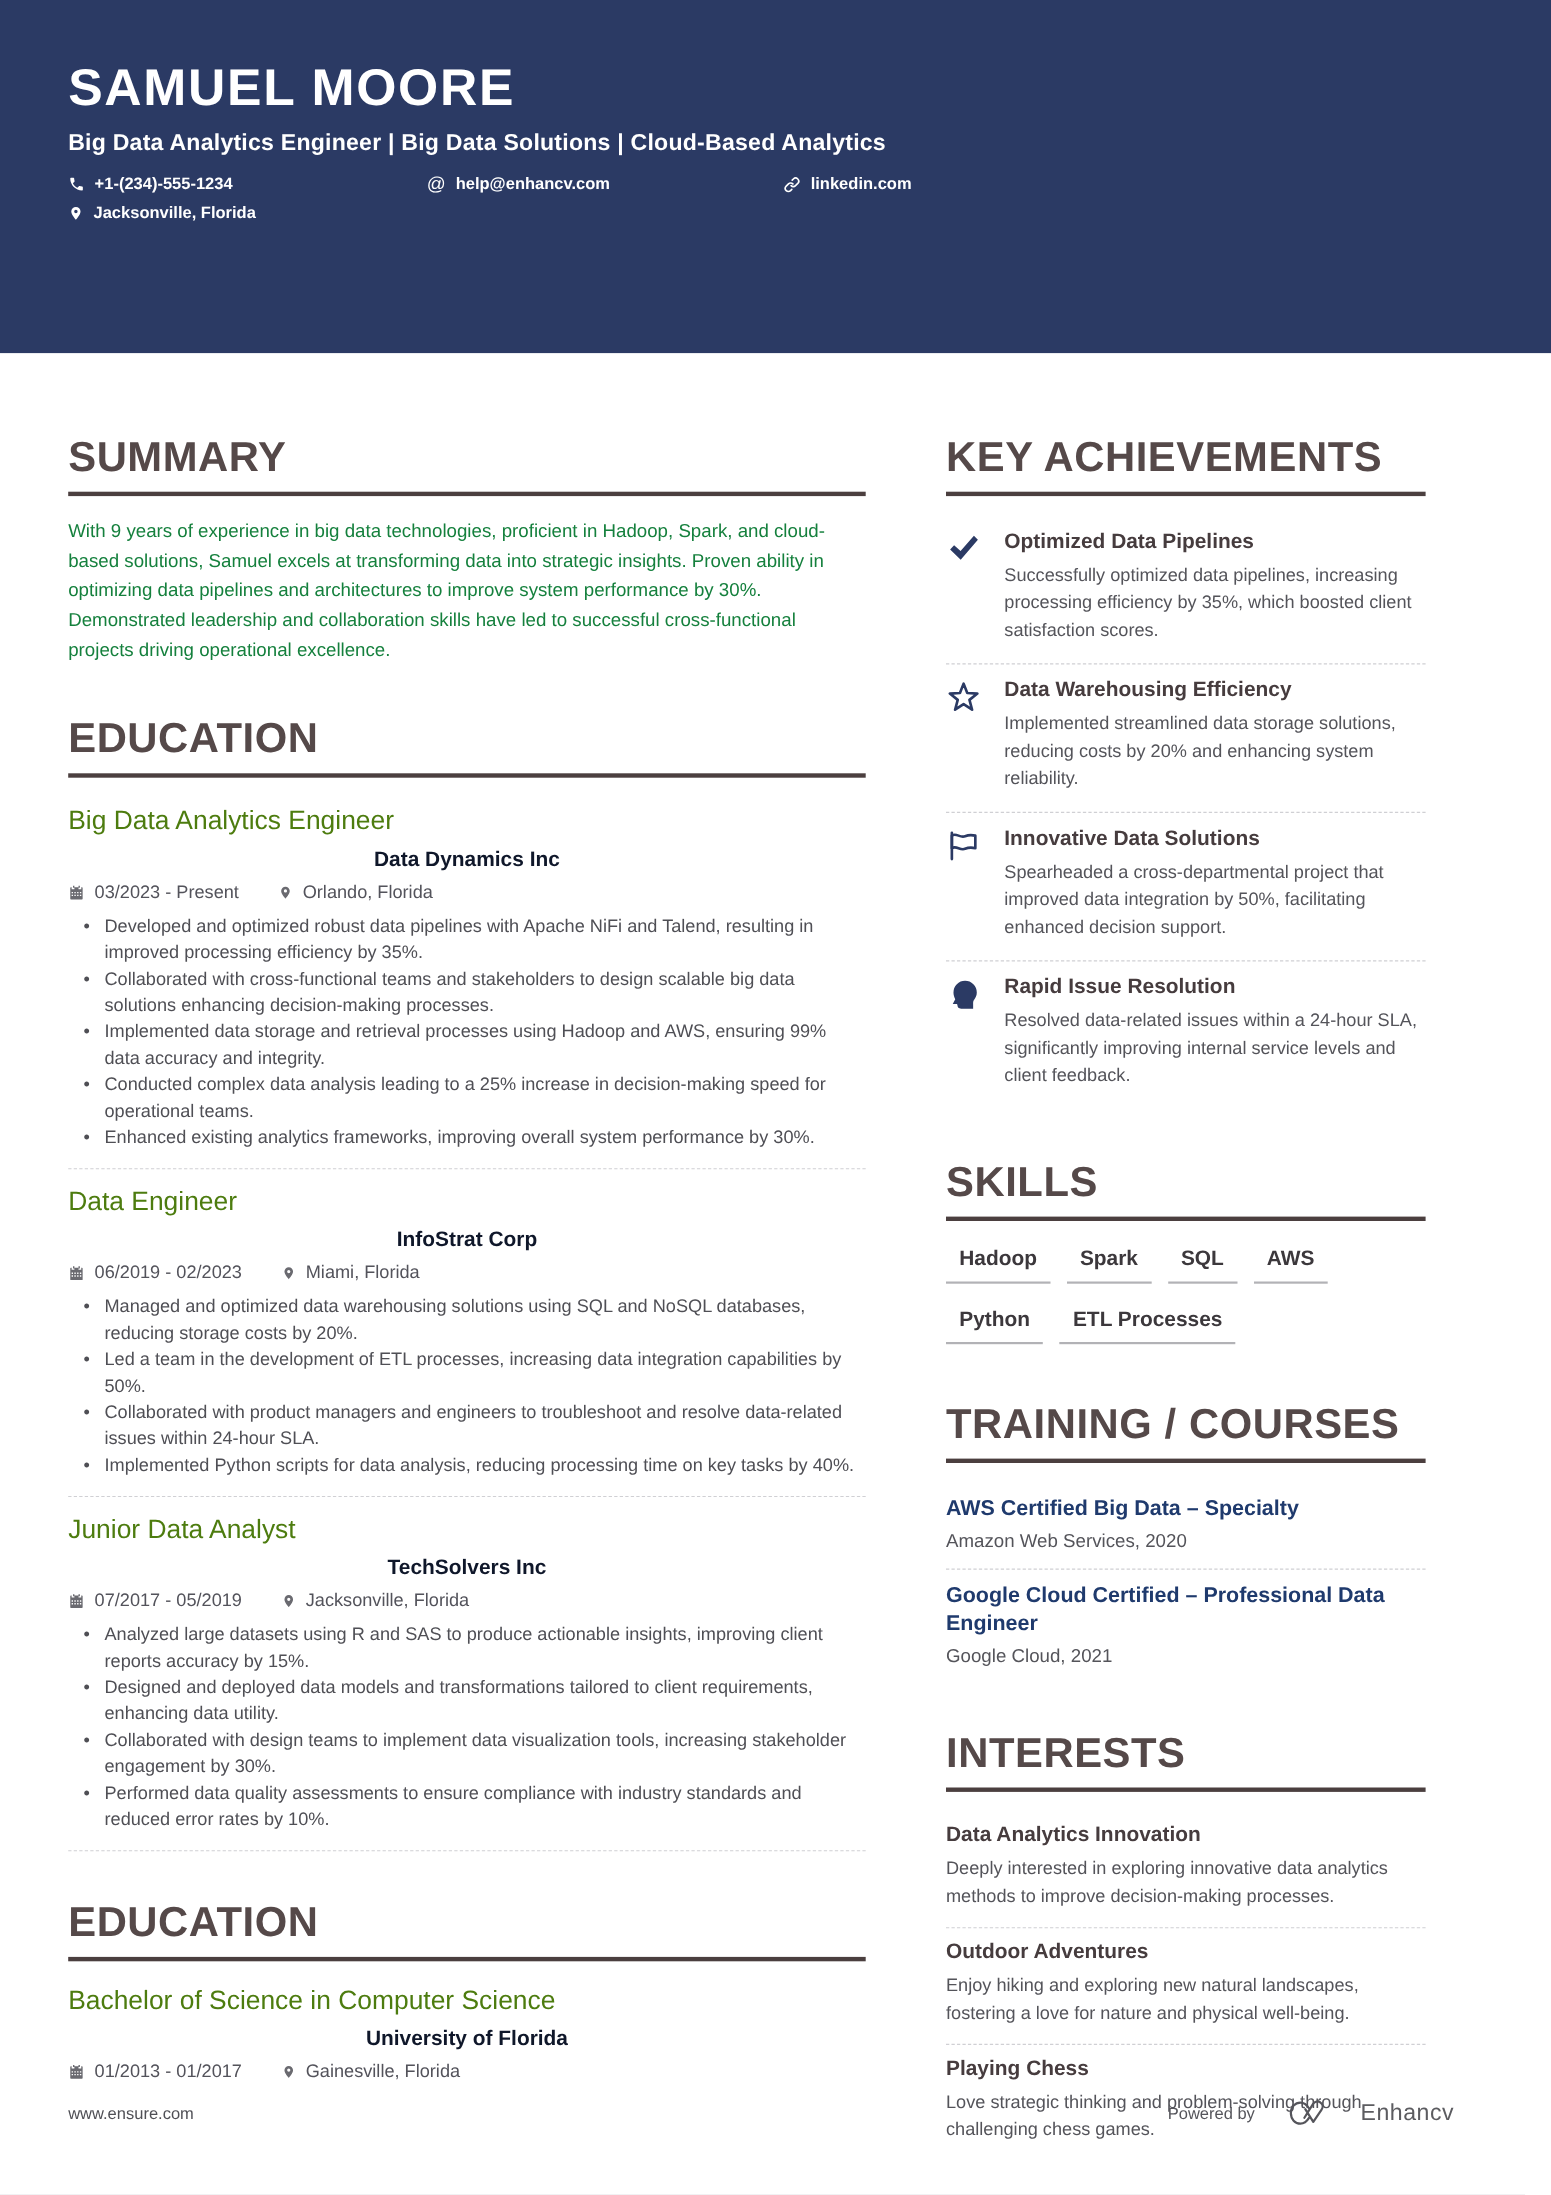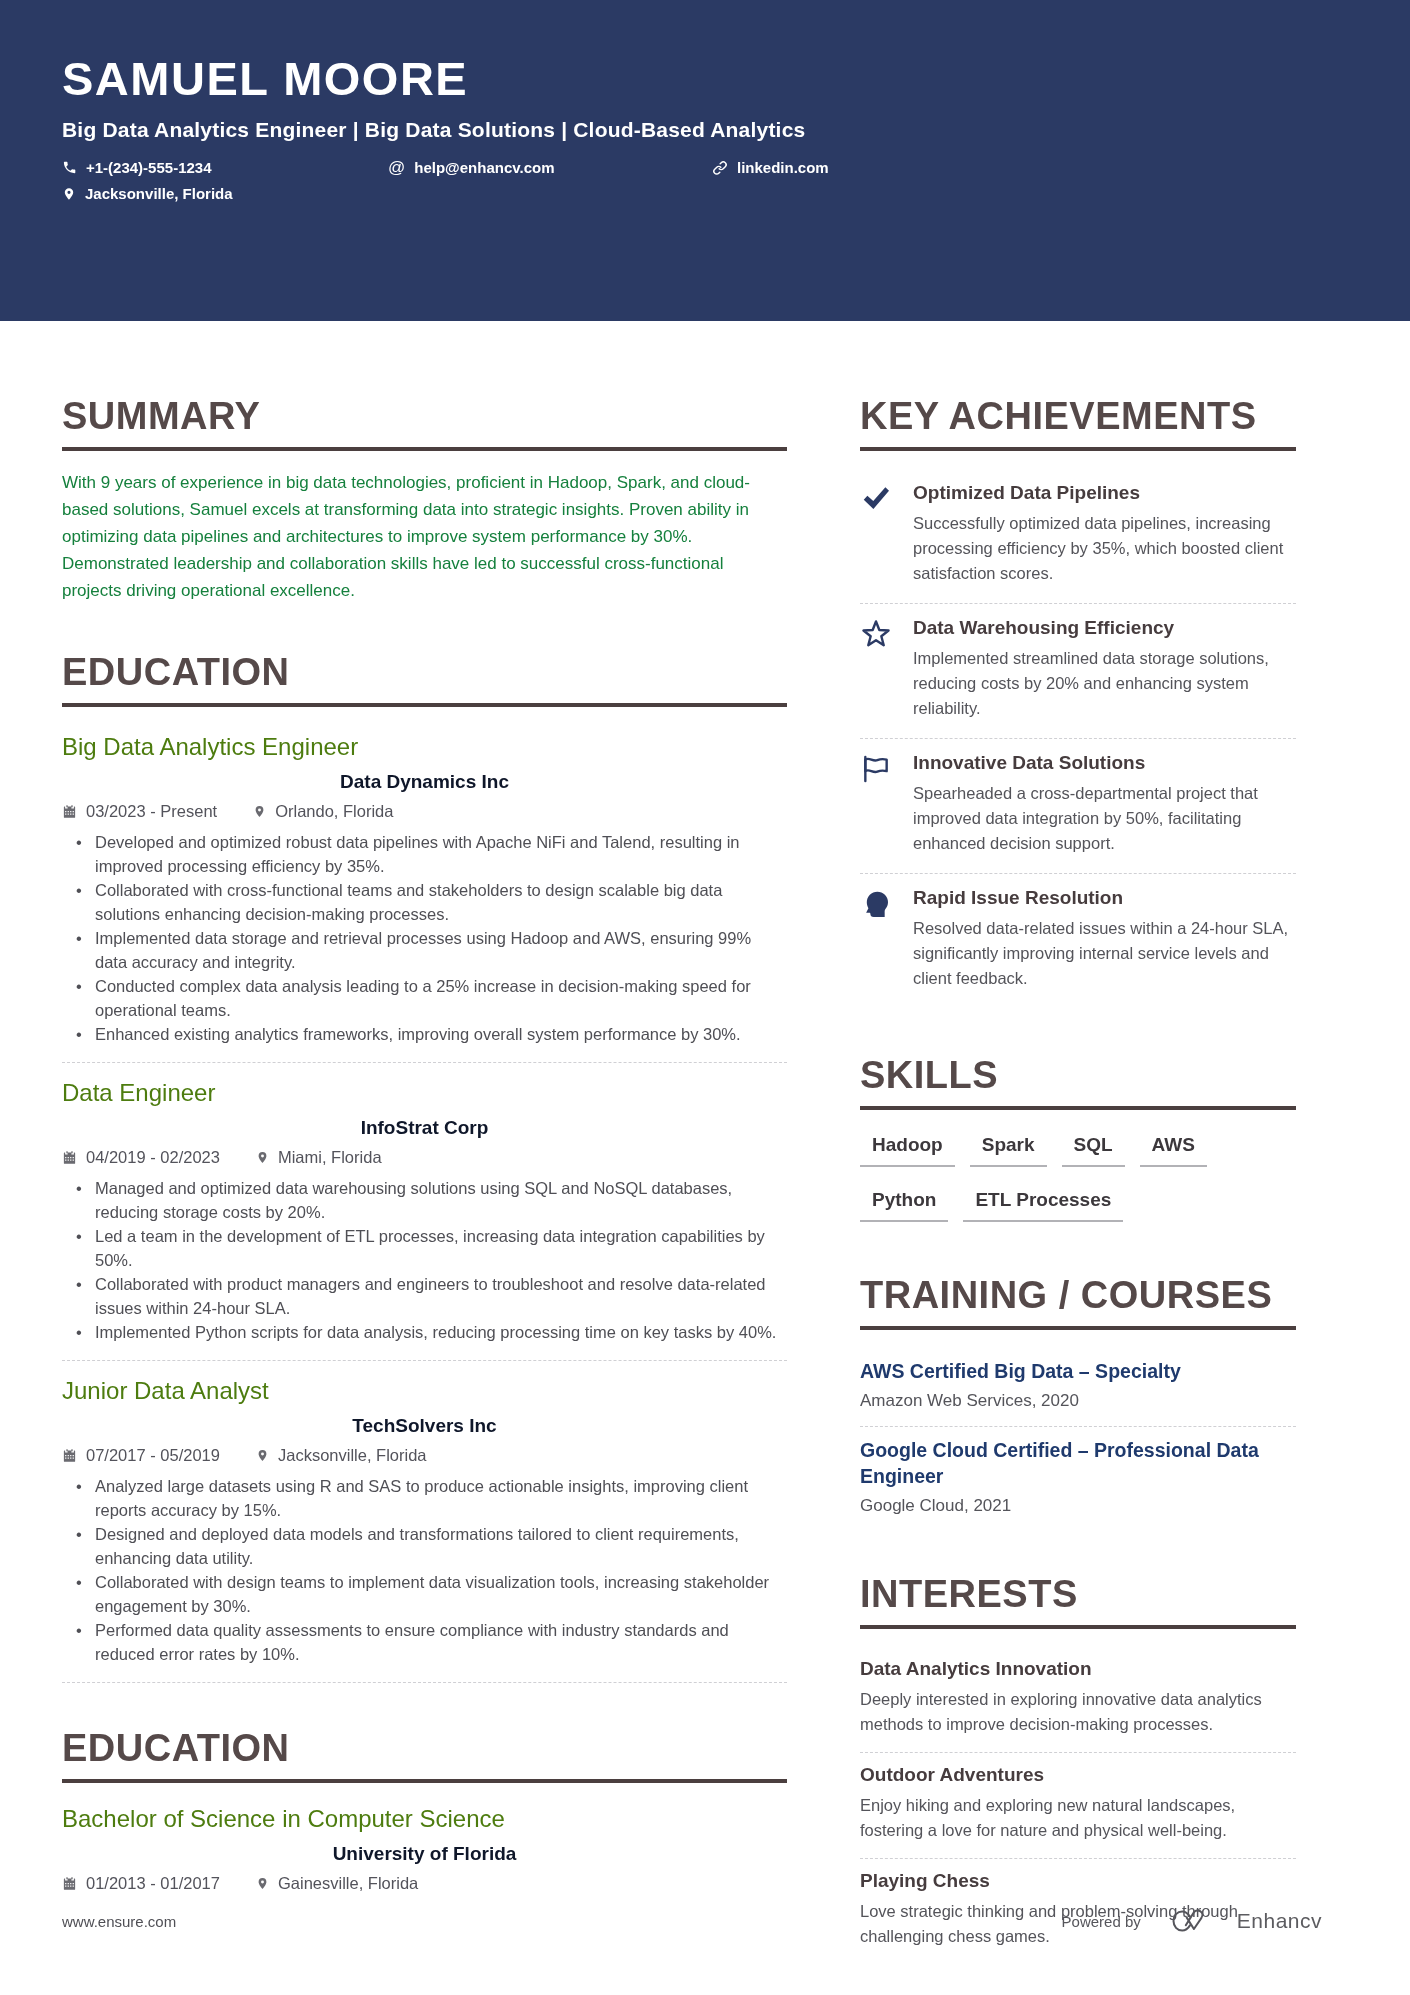--- a/index.html
+++ b/index.html
@@ -159,21 +159,21 @@
       </article>
 
       <article class="job">
         <h3 class="entry-title">Data Engineer</h3>
         <div class="company">InfoStrat Corp</div>
         <div class="meta">
           <span class="meta-item">
             <svg width="15" height="15" viewBox="0 0 24 24">
                 <path fill="#6a6a70" d="M7 2h2v3H7zM15 2h2v3h-2zM4 4h1v3h4V4h6v3h4V4h1a1 1 0 0 1 1 1v16a1 1 0 0 1-1 1H4a1 1 0 0 1-1-1V5a1 1 0 0 1 1-1zm1 7v2h2v-2H5zm4 0v2h2v-2H9zm4 0v2h2v-2h-2zm4 0v2h2v-2h-2zm-12 4v2h2v-2H5zm4 0v2h2v-2H9zm4 0v2h2v-2h-2zm4 0v2h2v-2h-2z"></path>
               </svg>
-            <span>04/2019 - 02/2023</span>
+            <span>06/2019 - 02/2023</span>
           </span>
           <span class="meta-item">
             <svg width="13" height="15" viewBox="0 0 24 24">
                 <path fill="#6a6a70" d="M12 2a7.2 7.2 0 0 0-7.2 7.2C4.8 14.4 12 22 12 22s7.2-7.6 7.2-12.8A7.2 7.2 0 0 0 12 2zm0 9.8a2.7 2.7 0 1 1 0-5.4 2.7 2.7 0 0 1 0 5.4z"></path>
               </svg>
             <span>Miami, Florida</span>
           </span>
         </div>
         <ul class="bullets">
           <li>Managed and optimized data warehousing solutions using SQL and NoSQL databases, reducing storage costs by 20%.</li>

